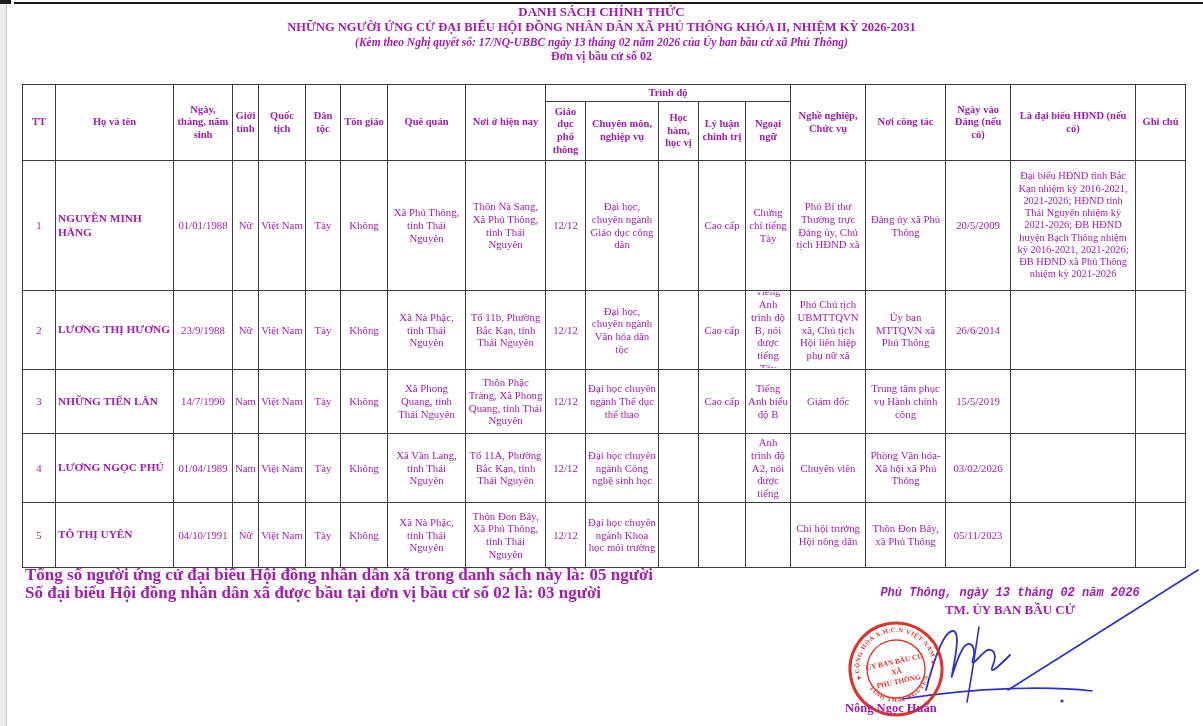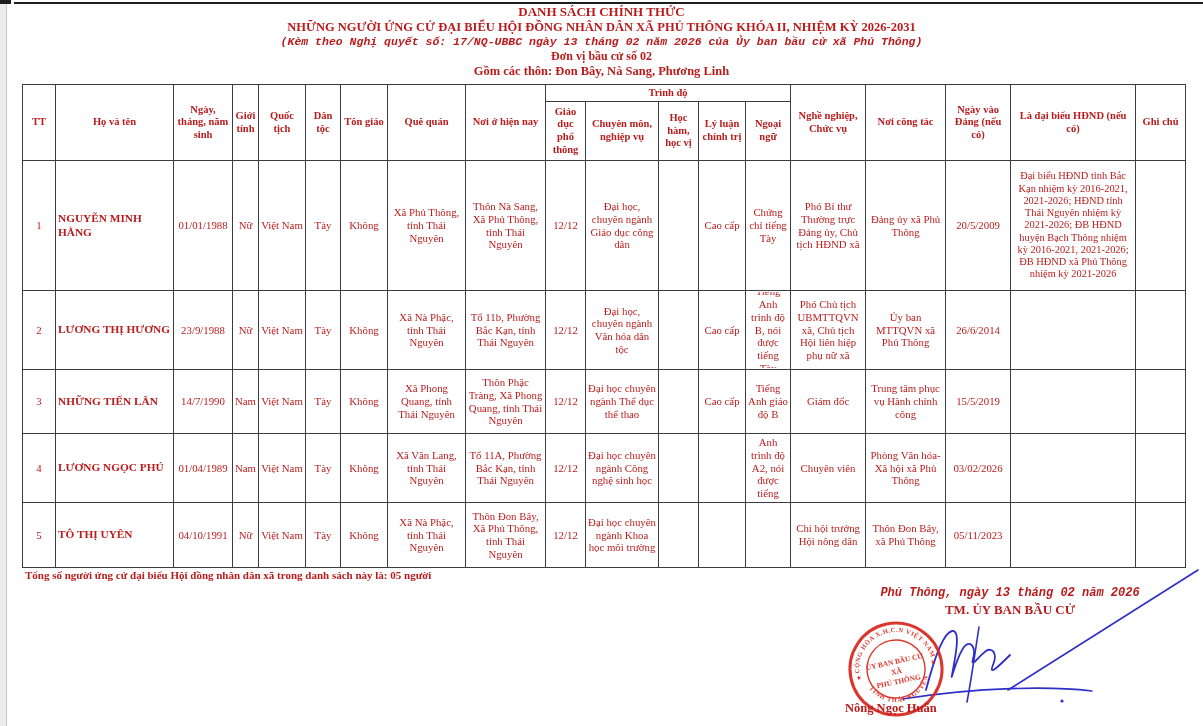--- a/index.html
+++ b/index.html
@@ -1,50 +1,50 @@
 <!DOCTYPE html>
 <html><head>
 <meta charset="utf-8">
 <style>
   html,body { margin:0; padding:0; background:#fff; }
   #page {
     position:relative; width:1203px; height:726px; background:#ffffff;
-    font-family:"Liberation Serif", serif; color:#b91c1c; overflow:hidden;
+    font-family:"Liberation Serif", serif; color:#a21caf; overflow:hidden;
   }
   
   .left-strip { position:absolute; left:0; top:0; width:6px; height:726px; background:#ededed; border-right:1px solid #c9c9c9; }
   .top-line   { position:absolute; left:14px; top:2px; right:0; height:2px; background:#1d1d1d; }
   .corner-mark{ position:absolute; left:0; top:0; width:11px; height:4px; background:#1d1d1d; }
 
   
   .doc-header { position:absolute; top:4px; left:0; width:100%; text-align:center; line-height:1.22; }
   .t1 { font-size:13px;   font-weight:bold; }
   .t2 { font-size:12.5px; font-weight:bold; }
-  .t3 { font-size:11.5px; font-style:italic; font-weight:600;font-family:Liberation Mono, monospace; }
+  .t3 { font-size:11.5px; font-style:italic; font-weight:600; }
   .t4 { font-size:12px;   font-weight:bold; }
   .t5 { font-size:12.5px; font-weight:bold; }
 
   
   table.cand { position:absolute; left:22px; top:84px; width:1163px; border-collapse:collapse; table-layout:fixed; }
   .cand th, .cand td { border:1px solid #3c3c3c; padding:1px 2px; vertical-align:middle; overflow:hidden; }
   .cand th { font-weight:bold; font-size:10.5px; line-height:1.2; text-align:center; }
   .cand tr.hr1 { height:17px; }
   .cand tr.hr2 { height:59px; }
   .cand td { font-size:10.8px; line-height:1.18; text-align:center; }
   .cw { display:flex; flex-direction:column; justify-content:center; align-items:center; text-align:center; overflow:hidden; margin:0 auto; }
   td.c1 .cw { align-items:flex-start; text-align:left; font-weight:bold; font-size:11.3px; }
   td.c17 .cw { font-size:10.4px; }
   tr.r0 { height:130px; } tr.r0 .cw { max-height:128px; }
   tr.r1 { height:78px;  } tr.r1 .cw { max-height:76px; }
   tr.r2 { height:64px;  } tr.r2 .cw { max-height:62px; }
   tr.r3 { height:68px;  } tr.r3 .cw { max-height:66px; }
   tr.r4 { height:65px;  } tr.r4 .cw { max-height:63px; }
 
   
-  .summary { position:absolute; left:25px; top:566px; font-weight:bold; font-size:11px; line-height:18px; }
+  .summary { position:absolute; left:25px; top:566px; font-weight:bold; font-size:17px; line-height:18px; }
 
   
   .sig-block { position:absolute; left:845px; top:586px; width:330px; text-align:center; }
   .sig-date { font-size:12px; font-style:italic; font-weight:600;font-family:Liberation Mono, monospace; }
   .sig-tm   { font-size:13px; font-weight:bold; margin-top:2px; }
   .signer-name { position:absolute; left:845px; top:701px; width:240px; text-align:left; font-weight:bold; font-size:12.5px; }
   .sig-overlay { position:absolute; left:830px; top:555px; width:373px; height:171px; pointer-events:none; }
 </style>
 </head>
 <body>
@@ -52,21 +52,20 @@
 <div id="page">
   <div class="left-strip"></div>
   <div class="top-line"></div>
   <div class="corner-mark"></div>
 
   <div class="doc-header">
     <div class="t1">DANH SÁCH CHÍNH THỨC</div>
     <div class="t2">NHỮNG NGƯỜI  ỨNG CỬ ĐẠI BIỂU HỘI ĐỒNG NHÂN DÂN XÃ PHỦ THÔNG KHÓA II, NHIỆM KỲ 2026-2031</div>
     <div class="t3">(Kèm theo Nghị quyết số: 17/NQ-UBBC ngày  13 tháng 02 năm 2026 của Ủy ban bầu cử xã Phủ Thông)</div>
     <div class="t4">Đơn vị bầu cử số 02</div>
-    <div class="t5">Gồm các thôn: Đon Bây, Nà Sang, Phương Linh</div>
   </div>
 
   <table class="cand">
     <colgroup>
       <col style="width:33px">
         <col style="width:118px">
         <col style="width:59px">
         <col style="width:26px">
       <col style="width:47px">
         <col style="width:35px">
@@ -263,21 +262,21 @@
           <td class="c10">
             <div class="cw">Đại học chuyên ngành Thể dục thể thao</div>
           </td>
           <td class="c11">
             <div class="cw"></div>
           </td>
           <td class="c12">
             <div class="cw">Cao cấp</div>
           </td>
           <td class="c13">
-            <div class="cw">Tiếng Anh giáo độ B</div>
+            <div class="cw">Tiếng Anh biểu độ B</div>
           </td>
           <td class="c14">
             <div class="cw">Giám đốc</div>
           </td>
           <td class="c15">
             <div class="cw">Trung tâm phục vụ Hành chính công</div>
           </td>
           <td class="c16">
             <div class="cw">15/5/2019</div>
           </td>
@@ -404,20 +403,21 @@
           </td>
           <td class="c18">
             <div class="cw"></div>
           </td>
         </tr>
       </tbody>
   </table>
 
   <div class="summary">
     <div>Tổng số người ứng cử đại biểu Hội đồng nhân dân xã trong danh sách này là: 05 người</div>
+    <div>Số đại biểu Hội đồng nhân dân xã được bầu tại đơn vị bầu cử số 02 là: 03 người</div>
   </div>
 
   <div class="sig-block">
     <div class="sig-date">Phủ Thông, ngày 13 tháng 02 năm 2026</div>
     <div class="sig-tm">TM. ỦY BAN BẦU CỬ</div>
   </div>
 
   <svg class="sig-overlay" viewBox="0 0 373 171">
 
     <g stroke="#2e2ec8" fill="none" stroke-linecap="round">

